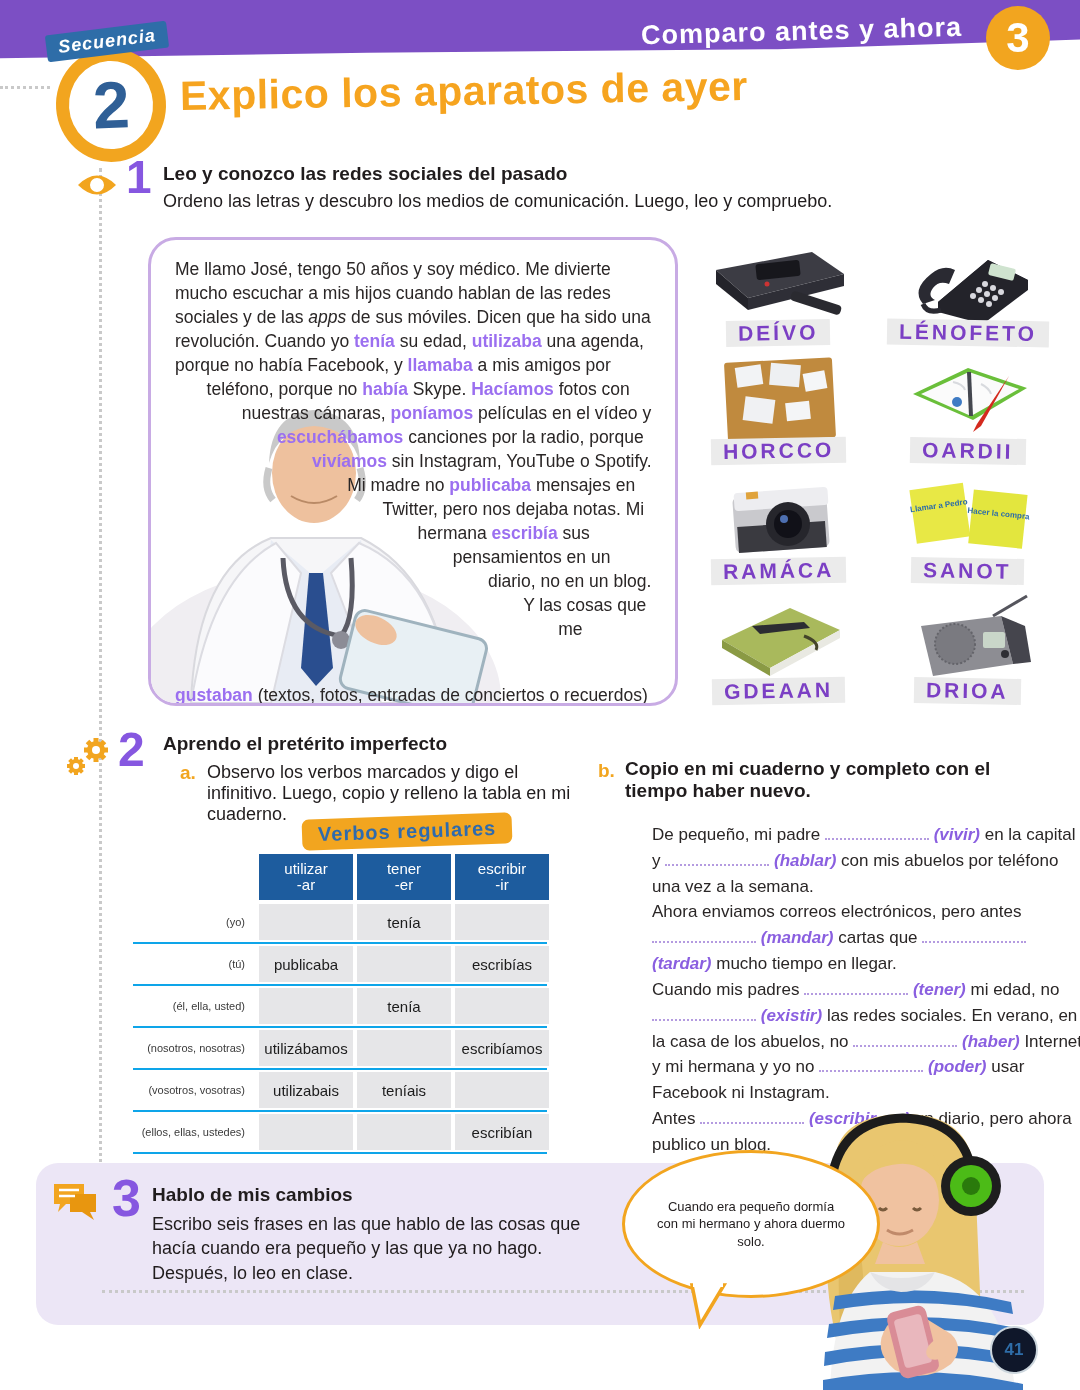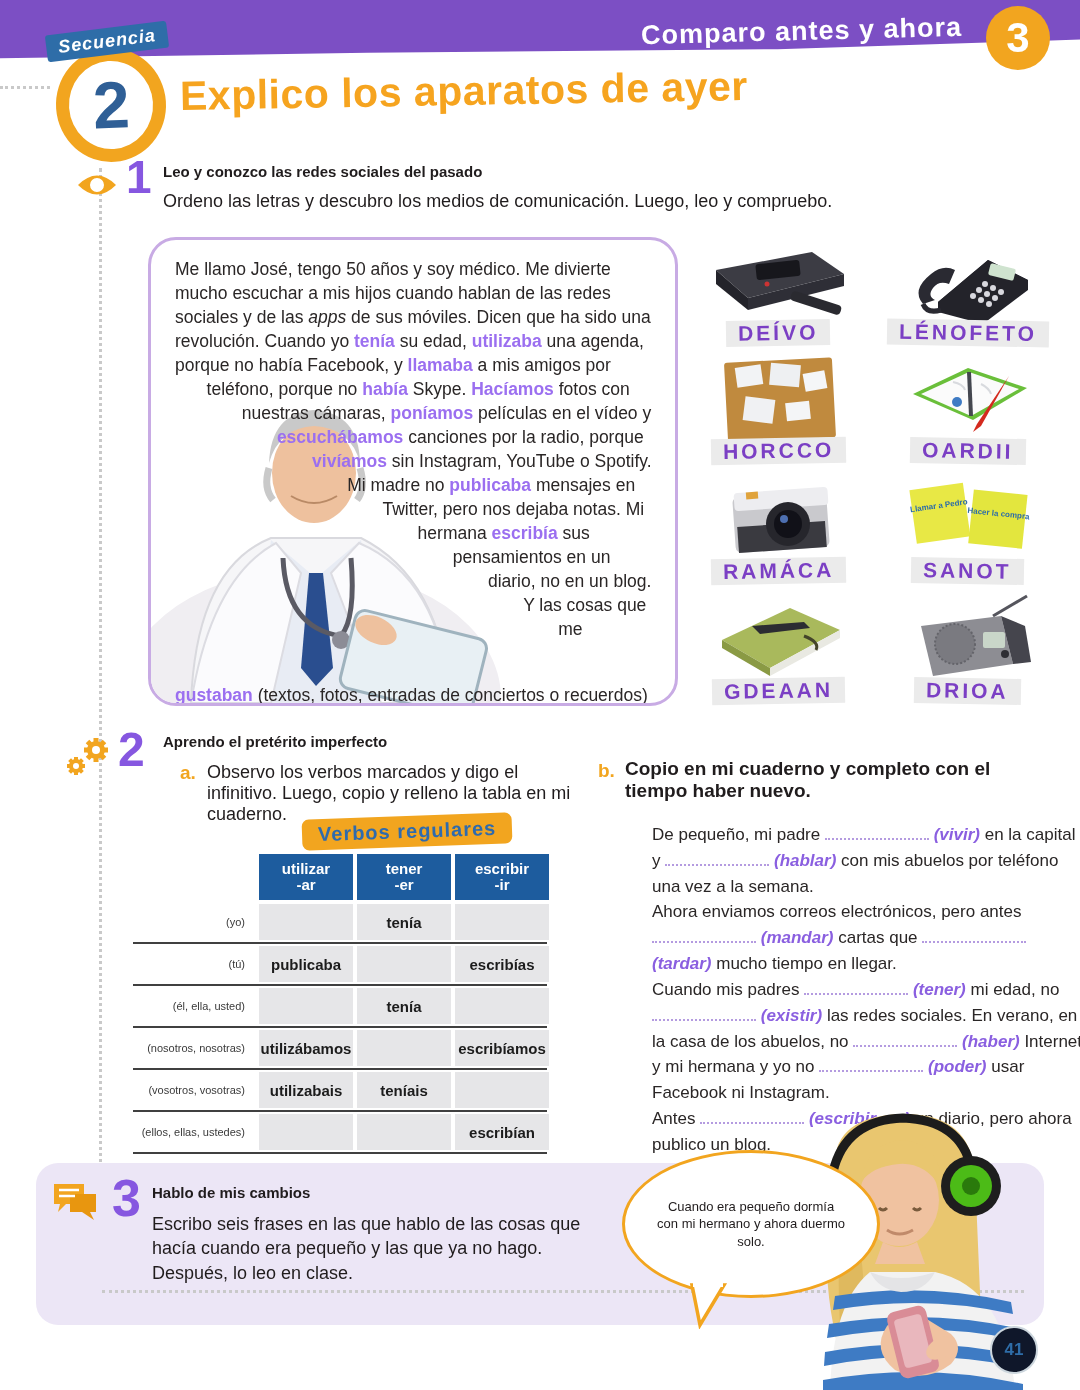--- a/index.html
+++ b/index.html
@@ -26,21 +26,21 @@
   .page-title{position:absolute;left:180px;top:68px;color:#f6a41f;font-size:41px;font-weight:bold;
           transform:rotate(-1deg);letter-spacing:0.5px;z-index:2;}
 
   
   .dot-h{position:absolute;left:0;top:86px;width:50px;border-top:3px dotted #c9c9c9;}
   .dot-v{position:absolute;left:99px;top:168px;height:1122px;border-left:3px dotted #c9c9c9;}
   .dot-b{position:absolute;left:102px;top:1290px;width:922px;border-top:3px dotted #c9c9c9;z-index:3;}
 
   
   .act-num{position:absolute;color:#8657e0;font-weight:bold;z-index:2;}
-  .h-bold{position:absolute;font-size:15px;font-weight:bold;color:#201c1d;z-index:2;}
+  .h-bold{position:absolute;font-size:19px;font-weight:bold;color:#201c1d;z-index:2;}
   .h-text{position:absolute;font-size:18px;color:#201c1d;z-index:2;}
   .letter{color:#f2a51f;font-weight:bold;font-size:19px;position:absolute;z-index:2;}
 
   
   .reading-box{position:absolute;left:148px;top:237px;width:524px;height:463px;background:#fff;
           border:3px solid #c8abe4;border-radius:28px;overflow:hidden;z-index:2;}
   .reading-text{position:absolute;left:24px;top:18px;right:20px;bottom:0;font-size:17.5px;
           line-height:1.37;color:#2a2626;z-index:2;}
   .photo-gap{float:left;width:430px;height:425px;
           shape-outside:polygon(0px 132px, 430px 425px, 0px 425px);shape-margin:8px;}
@@ -56,24 +56,24 @@
           color:#7b3fc4;letter-spacing:3px;transform:rotate(-1deg);white-space:nowrap;}
   .device:nth-child(even) .device-label{transform:rotate(1deg);}
   .note-txt{font-size:8px;font-weight:bold;fill:#2e6da8;}
 
   
   .verbos-banner{position:absolute;left:302px;top:816px;background:#f2a51f;border-radius:7px;
           padding:4px 16px;transform:rotate(-2deg);color:#2f6bad;font-size:20px;font-weight:bold;
           letter-spacing:1px;z-index:3;}
   .vtable{position:absolute;left:133px;top:852px;width:414px;z-index:2;}
   .vrow{display:grid;grid-template-columns:122px 94px 94px 94px;column-gap:4px;
-          border-bottom:2px solid #404040;}
+          border-bottom:2px solid #0ea5e9;}
   .vrow.vhead{border-bottom:none;}
   .vcell{background:#e6e6e8;min-height:36px;margin:2px 0;display:flex;align-items:center;
-          justify-content:center;font-weight:bold;font-size:15px;color:#1c1c1c;}
+          justify-content:center;font-weight:normal;font-size:15px;color:#1c1c1c;}
   .vlabel{background:transparent;justify-content:flex-end;padding-right:10px;font-weight:normal;
           font-size:11px;color:#3a3a3a;}
   .vhcell{background:#1d5c9e;color:#fff;flex-direction:column;line-height:1.1;min-height:46px;
           font-size:15px;}
   .vhempty{background:transparent;}
 
   
   .b-title{position:absolute;left:625px;top:758px;width:370px;font-size:19px;font-weight:bold;
           color:#201c1d;z-index:2;}
   .b-text{position:absolute;left:652px;top:822px;width:436px;font-size:17px;line-height:1.52;

